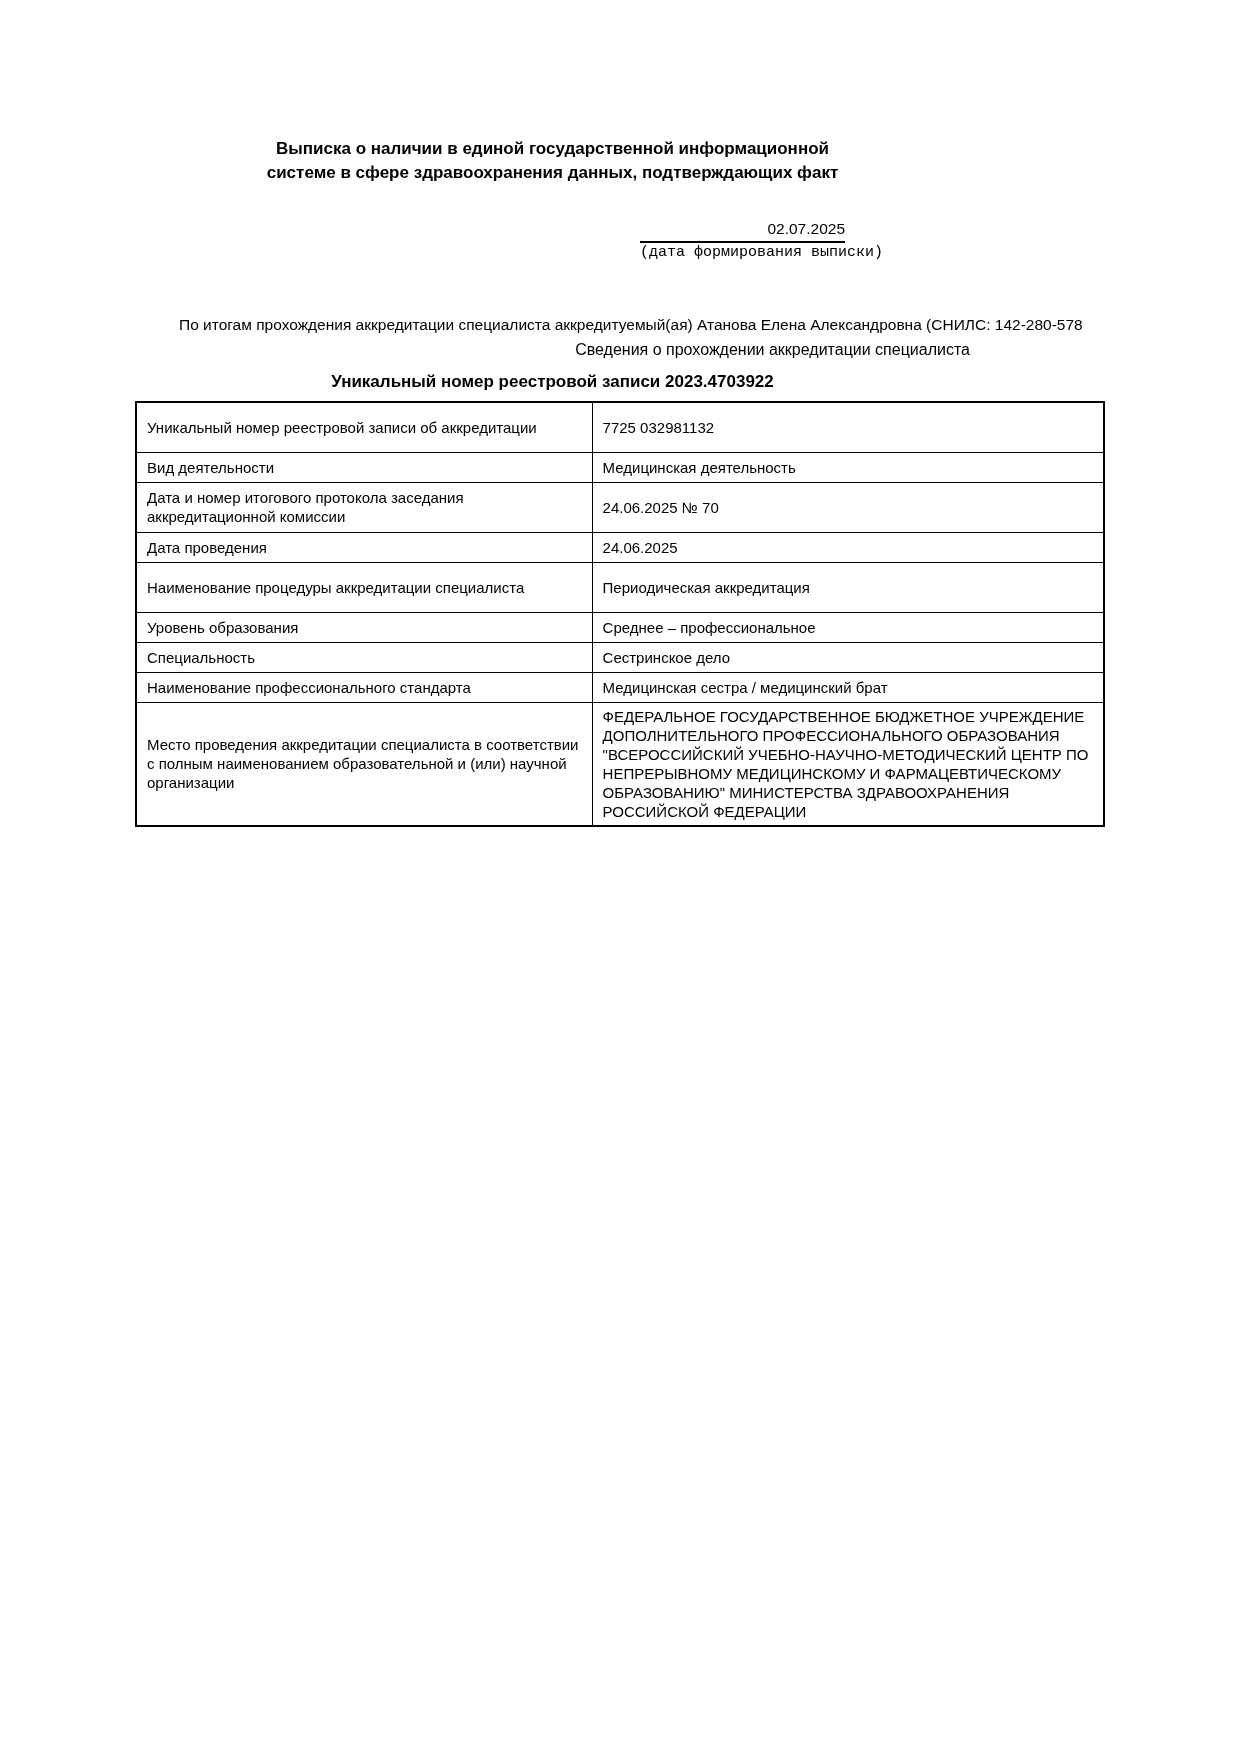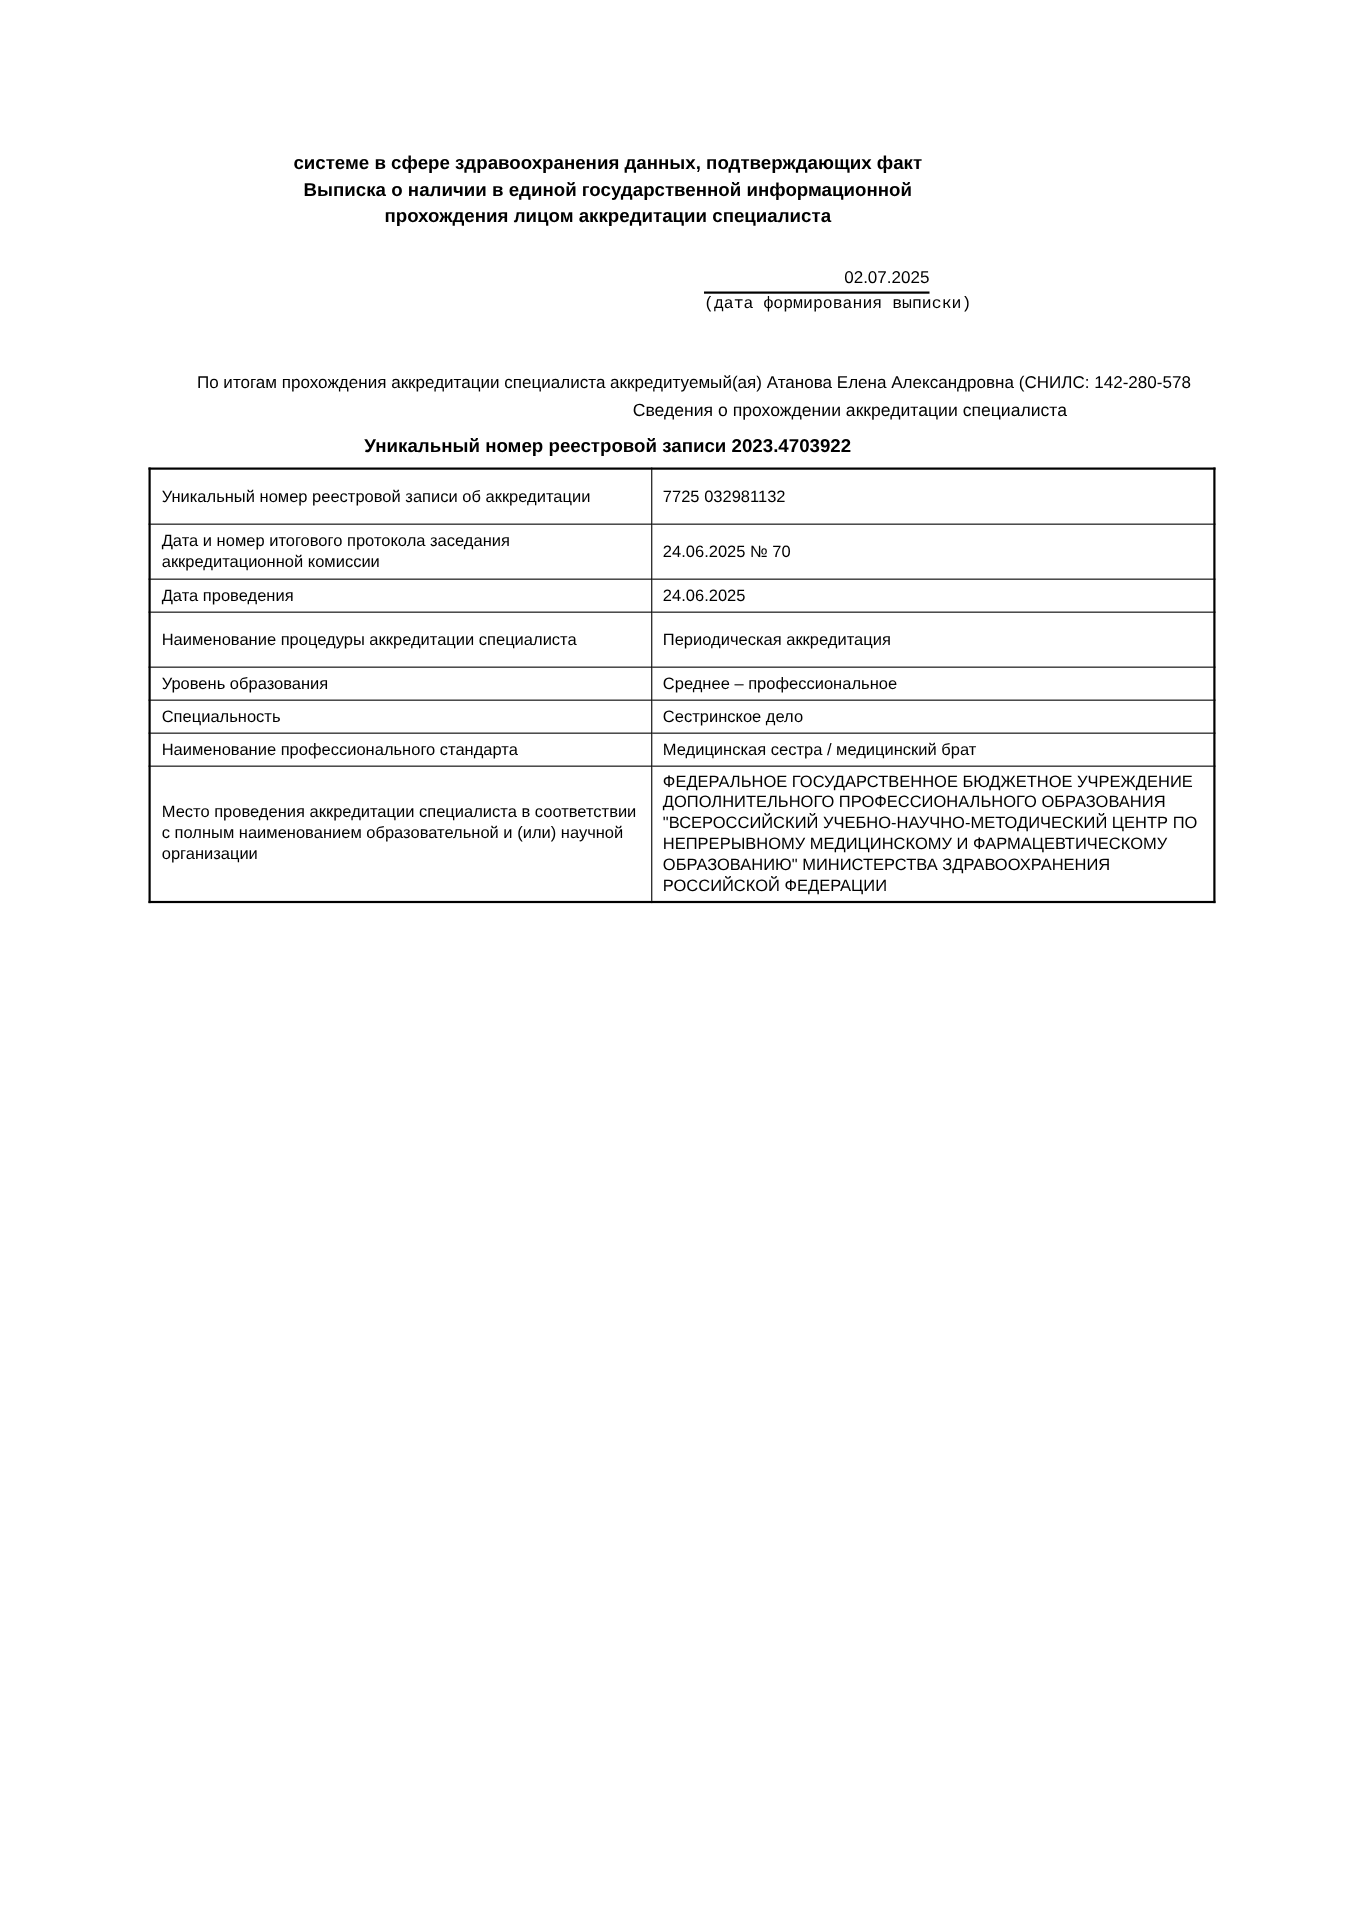--- a/index.html
+++ b/index.html
@@ -95,43 +95,46 @@
   tr.h50  { height: 50px; }
   tr.h112 { height: 112px; }
 </style>
 </head>
 <body>
 
 <div class="page">
   <div class="content">
 
     <div class="doc-title">
+      <div class="title-line">Выписка о наличии в единой государственной информационной</div>
       <div class="title-line">системе в сфере здравоохранения данных, подтверждающих факт</div>
-      <div class="title-line">Выписка о наличии в единой государственной информационной</div>
-      <div class="title-line">прохождения лицом аккредитации специалиста</div>
     </div>
 
     <div class="date-block">
       <div class="date-value">02.07.2025</div>
       <div class="date-caption">(дата формирования выписки)</div>
     </div>
 
     <div class="intro">
       <div class="intro-line">По итогам прохождения аккредитации специалиста аккредитуемый(ая) Атанова Елена Александровна (СНИЛС: 142-280-578</div>
     </div>
 
     <div class="section-heading">Сведения о прохождении аккредитации специалиста</div>
 
     <div class="registry-heading">Уникальный номер реестровой записи 2023.4703922</div>
 
     <table class="acc-table">
       <tbody>
         <tr class="h50">
           <td class="lbl">Уникальный номер реестровой записи об аккредитации</td>
           <td class="val">7725 032981132</td>
+        </tr>
+        <tr class="h30">
+          <td class="lbl">Вид деятельности</td>
+          <td class="val">Медицинская деятельность</td>
         </tr>
         <tr class="h50">
           <td class="lbl">Дата и номер итогового протокола заседания аккредитационной комиссии</td>
           <td class="val">24.06.2025 № 70</td>
         </tr>
         <tr class="h30">
           <td class="lbl">Дата проведения</td>
           <td class="val">24.06.2025</td>
         </tr>
         <tr class="h50">

